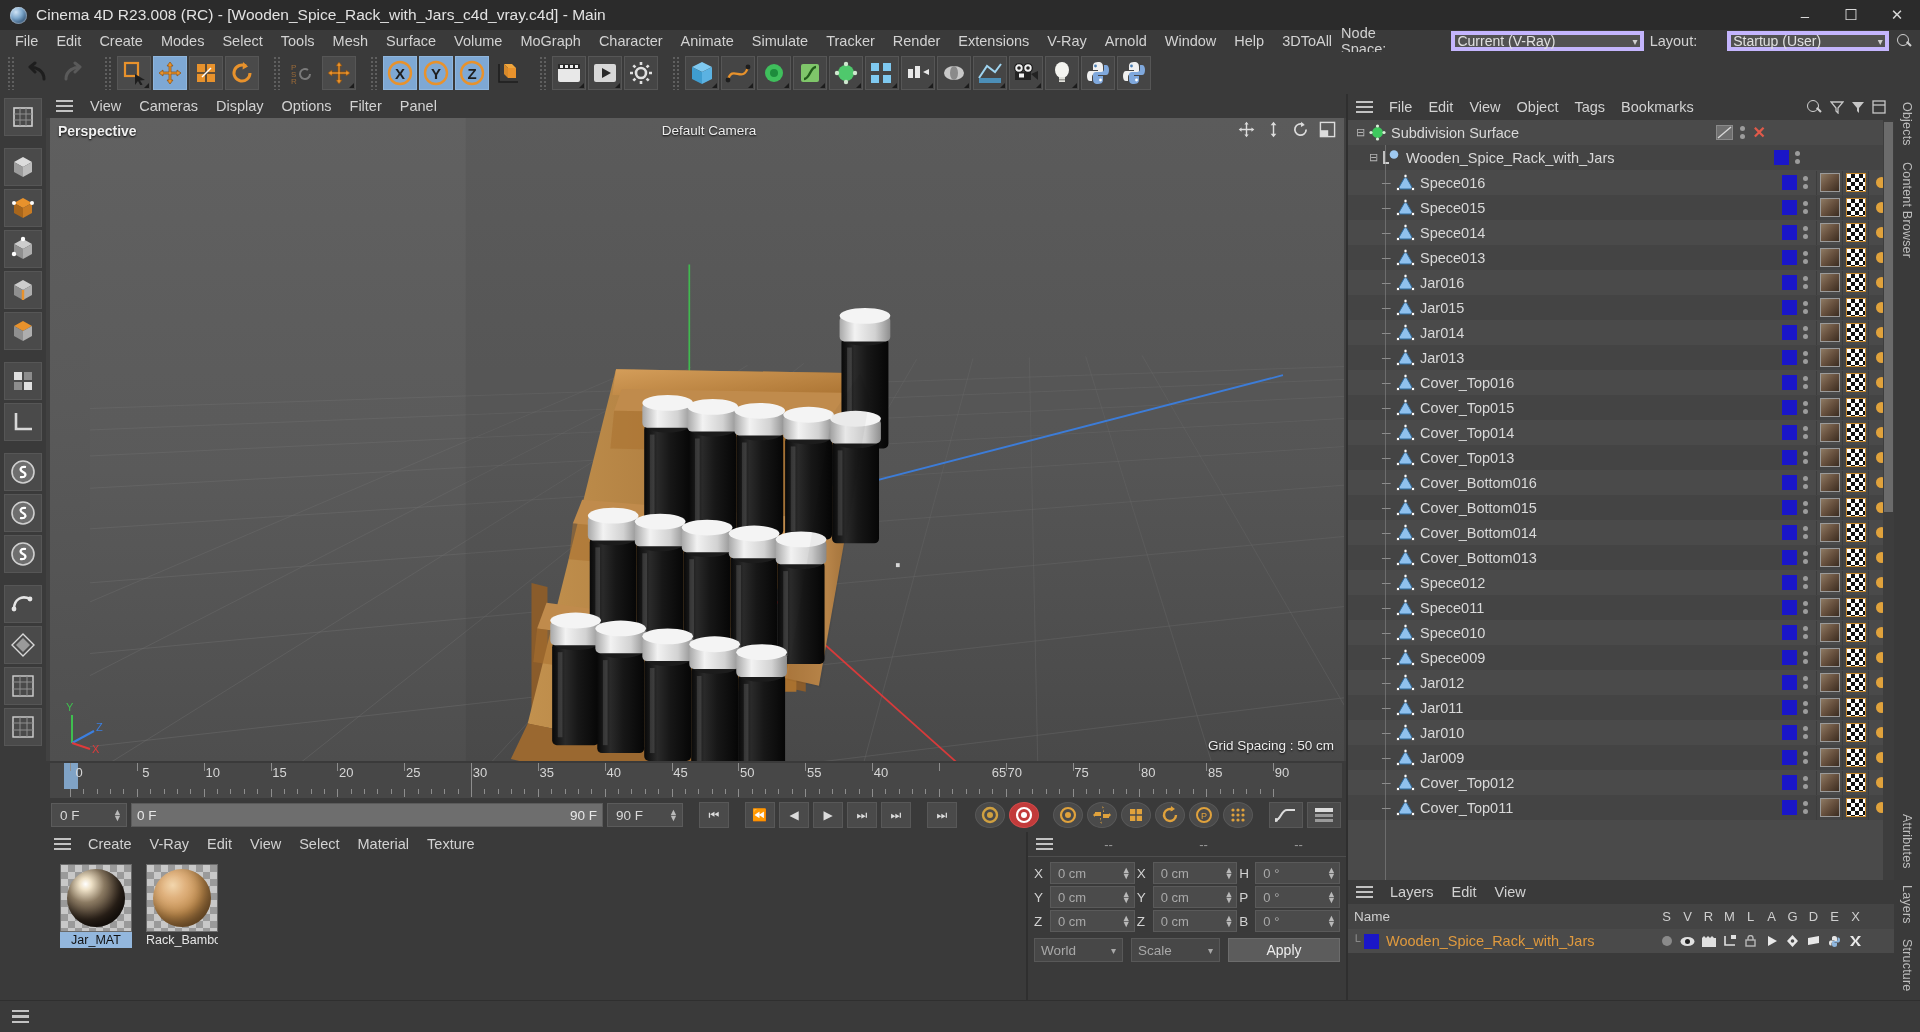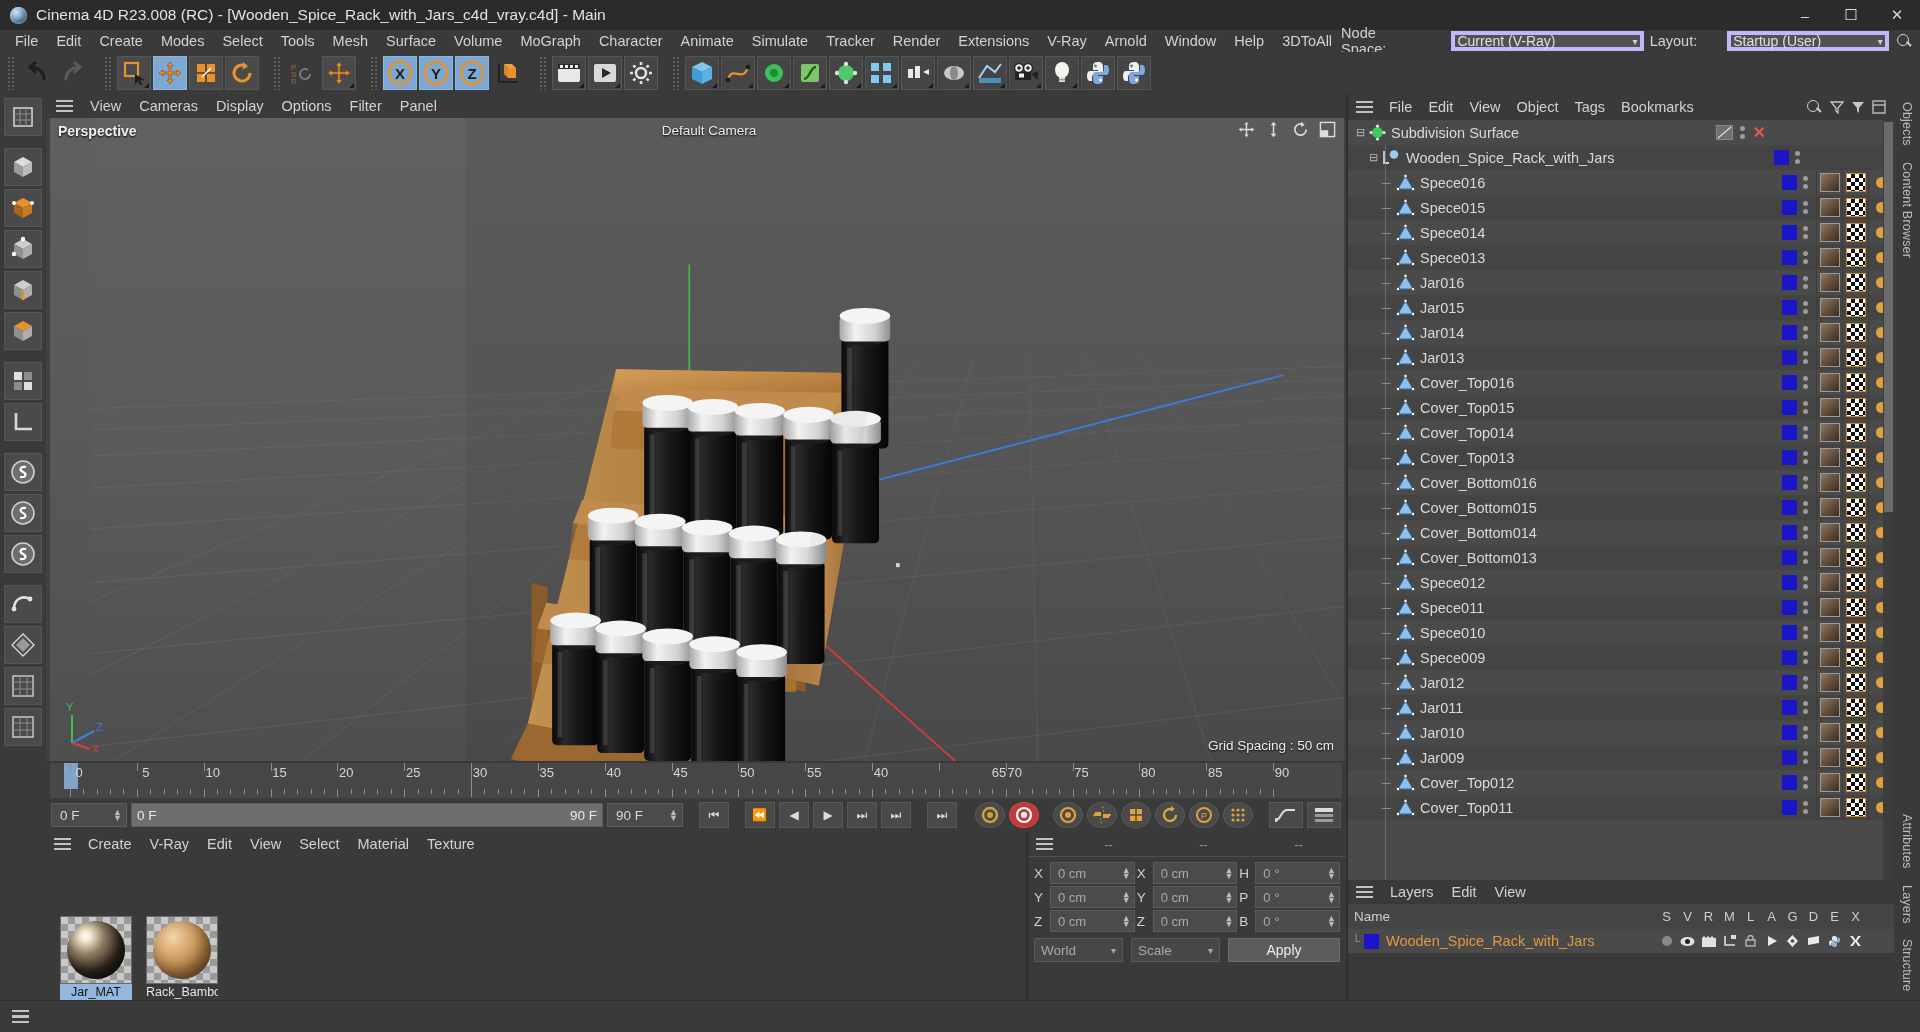--- a/index.html
+++ b/index.html
@@ -89,21 +89,21 @@
   .pbtn{ width:30px;height:26px;background:#4a4a4a;border:1px solid #585858;
          display:flex;align-items:center;justify-content:center;color:#dcdcdc;font-size:12px;}
   .cbtn{ width:30px;height:26px;border-radius:50%;background:#4a4a4a;border:1px solid #585858;
          display:flex;align-items:center;justify-content:center; position:relative;}
 
   
   #bottom{ height:168px; display:flex; background:#3a3a3a; flex:0 0 auto;}
   #matmgr{ flex:1 1 auto; background:#3a3a3a; display:flex; flex-direction:column; border-right:2px solid #2f2f2f; min-width:0;}
   .panelmenu{ height:24px; display:flex; align-items:center; padding-left:4px;}
   .panelmenu .mi{ padding:0 9px; font-size:14.5px; color:#d2d2d2; }
-  #matlist{ flex:1 1 auto; background:#3a3a3a; padding:8px 0 0 14px; display:flex; gap:14px; align-items:flex-end;}
+  #matlist{ flex:1 1 auto; background:#3a3a3a; padding:8px 0 0 14px; display:flex; gap:14px; align-items:flex-start;}
   .matitem{ width:72px; }
   .matthumb{ width:72px;height:68px; border:1px solid #6a6a6a;
      background-image:
        linear-gradient(45deg,#9a9a9a 25%,transparent 25%,transparent 75%,#9a9a9a 75%),
        linear-gradient(45deg,#9a9a9a 25%,#c8c8c8 25%,#c8c8c8 75%,#9a9a9a 75%);
      background-size:14px 14px; background-position:0 0,7px 7px; position:relative; overflow:hidden;}
   .sphere{ position:absolute; left:50%; top:50%; transform:translate(-50%,-50%); width:58px;height:58px;border-radius:50%;}
   .matname{ font-size:12.5px; text-align:center; padding:1px 0; color:#e6e6e6; white-space:nowrap; overflow:hidden;}
   .matname.sel{ background:#93b7dd; color:#101010; }
   #coordmgr{ width:318px; background:#3a3a3a; display:flex; flex-direction:column; flex:0 0 auto;}

